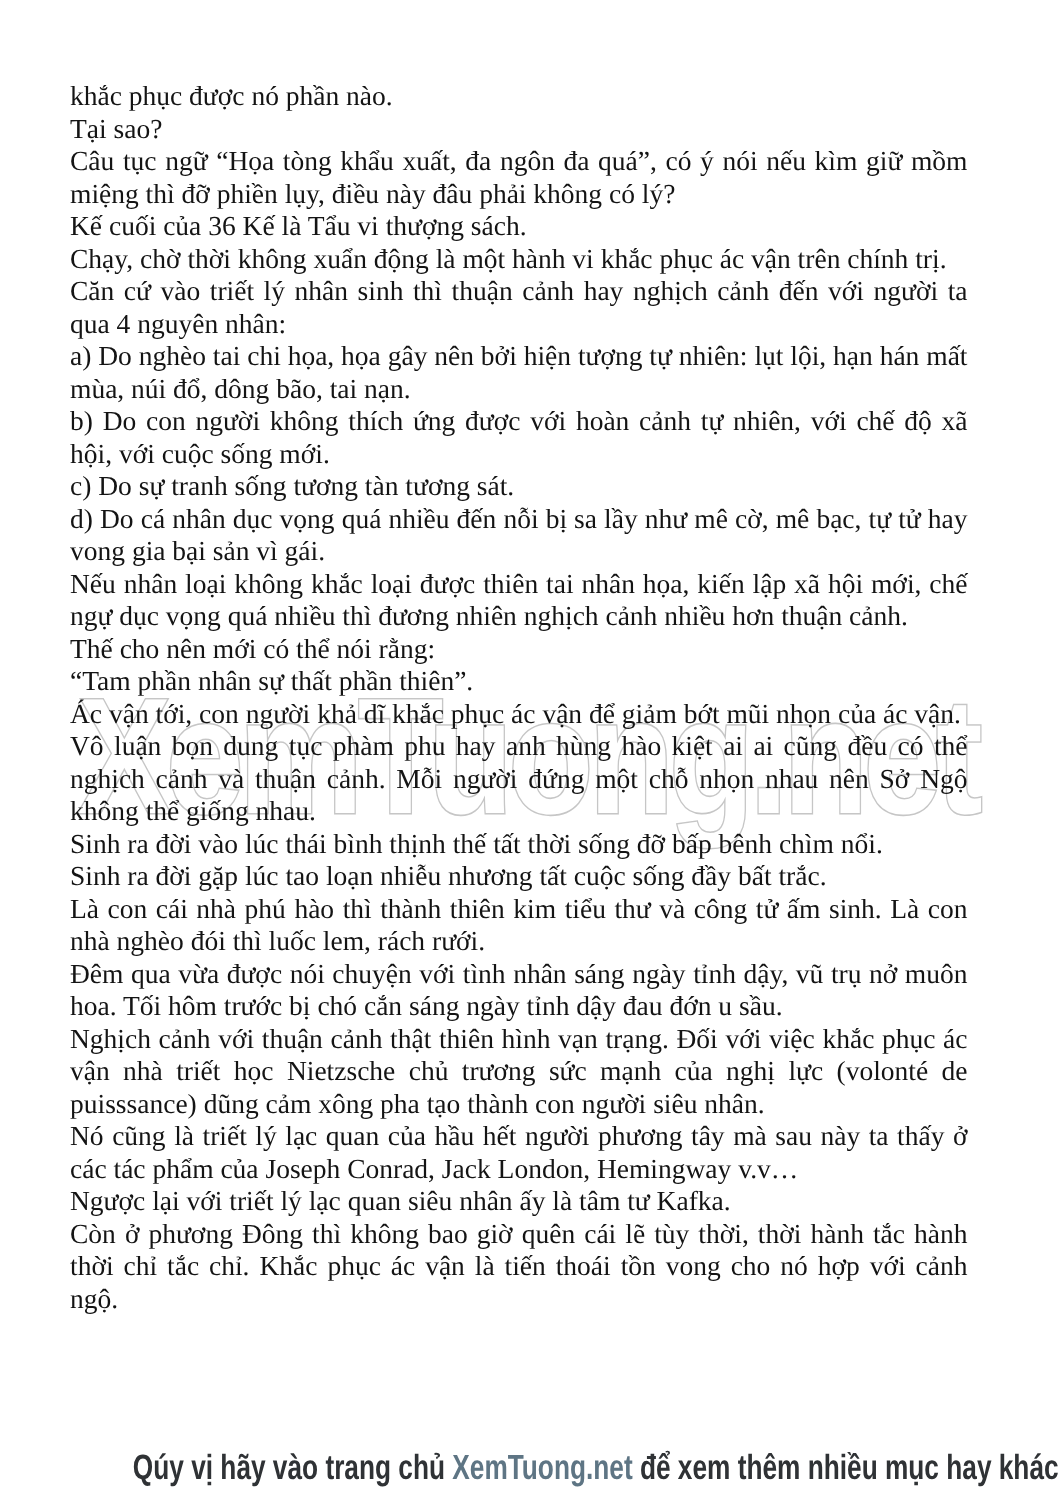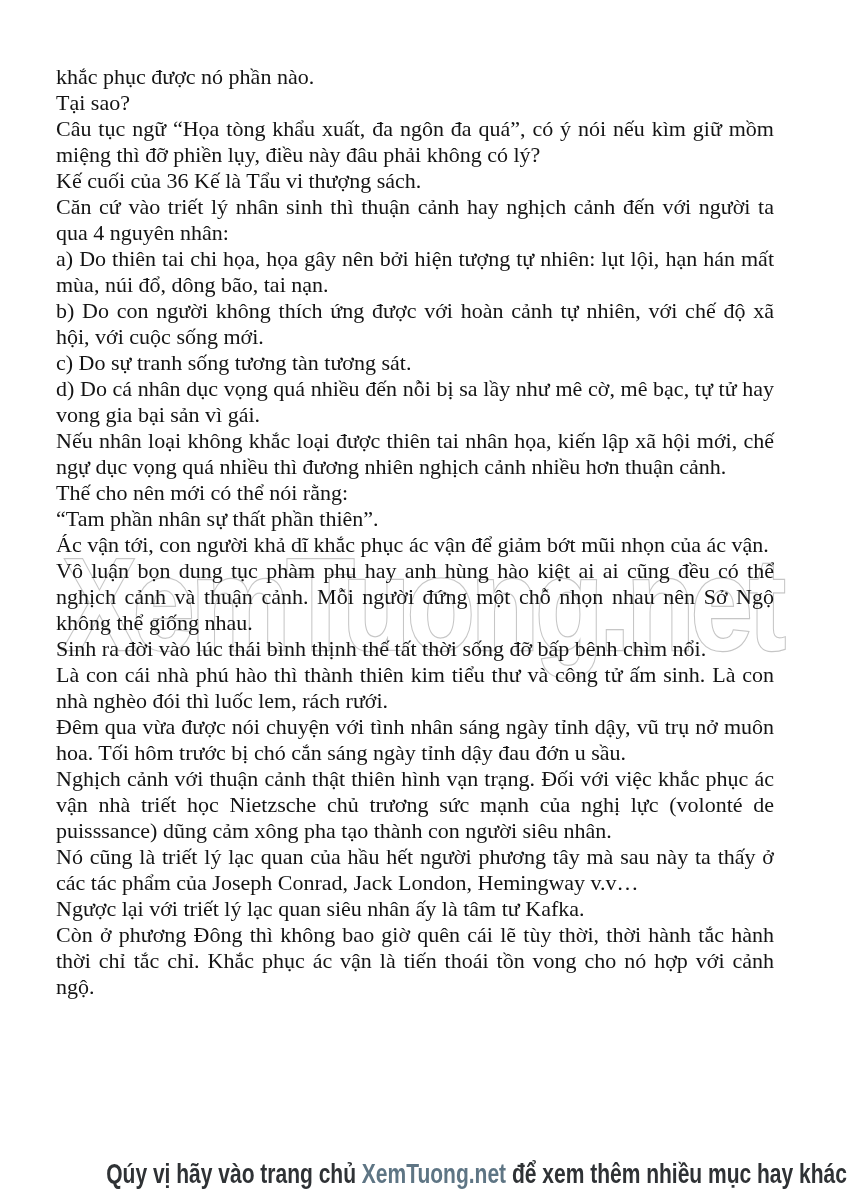--- a/index.html
+++ b/index.html
@@ -73,31 +73,33 @@
 
 <div class="page">
 
   <div class="watermark">XemTuong.net</div>
 
   <div class="content">
     <p>khắc phục được nó phần nào.</p>
     <p>Tại sao?</p>
     <p>Câu tục ngữ “Họa tòng khẩu xuất, đa ngôn đa quá”, có ý nói nếu kìm giữ mồm miệng thì đỡ phiền lụy, điều này đâu phải không có lý?</p>
     <p>Kế cuối của 36 Kế là Tẩu vi thượng sách.</p>
+    <p>Chạy, chờ thời không xuẩn động là một hành vi khắc phục ác vận trên chính trị.</p>
     <p>Căn cứ vào triết lý nhân sinh thì thuận cảnh hay nghịch cảnh đến với người ta qua 4 nguyên nhân:</p>
-    <p>a) Do thiên tai chi họa, họa gây nên bởi hiện tượng tự nhiên: lụt lội, hạn hán mất mùa, núi đổ, dông bão, tai nạn.</p>
+    <p>a) Do nghèo tai chi họa, họa gây nên bởi hiện tượng tự nhiên: lụt lội, hạn hán mất mùa, núi đổ, dông bão, tai nạn.</p>
     <p>b) Do con người không thích ứng được với hoàn cảnh tự nhiên, với chế độ xã hội, với cuộc sống mới.</p>
     <p>c) Do sự tranh sống tương tàn tương sát.</p>
     <p>d) Do cá nhân dục vọng quá nhiều đến nỗi bị sa lầy như mê cờ, mê bạc, tự tử hay vong gia bại sản vì gái.</p>
     <p>Nếu nhân loại không khắc loại được thiên tai nhân họa, kiến lập xã hội mới, chế ngự dục vọng quá nhiều thì đương nhiên nghịch cảnh nhiều hơn thuận cảnh.</p>
     <p>Thế cho nên mới có thể nói rằng:</p>
     <p>“Tam phần nhân sự thất phần thiên”.</p>
     <p>Ác vận tới, con người khả dĩ khắc phục ác vận để giảm bớt mũi nhọn của ác vận.</p>
     <p>Vô luận bọn dung tục phàm phu hay anh hùng hào kiệt ai ai cũng đều có thể nghịch cảnh và thuận cảnh. Mỗi người đứng một chỗ nhọn nhau nên Sở Ngộ không thể giống nhau.</p>
     <p>Sinh ra đời vào lúc thái bình thịnh thế tất thời sống đỡ bấp bênh chìm nổi.</p>
+    <p>Sinh ra đời gặp lúc tao loạn nhiễu nhương tất cuộc sống đầy bất trắc.</p>
     <p>Là con cái nhà phú hào thì thành thiên kim tiểu thư và công tử ấm sinh. Là con nhà nghèo đói thì luốc lem, rách rưới.</p>
     <p>Đêm qua vừa được nói chuyện với tình nhân sáng ngày tỉnh dậy, vũ trụ nở muôn hoa. Tối hôm trước bị chó cắn sáng ngày tỉnh dậy đau đớn u sầu.</p>
     <p>Nghịch cảnh với thuận cảnh thật thiên hình vạn trạng. Đối với việc khắc phục ác vận nhà triết học Nietzsche chủ trương sức mạnh của nghị lực (volonté de puisssance) dũng cảm xông pha tạo thành con người siêu nhân.</p>
     <p>Nó cũng là triết lý lạc quan của hầu hết người phương tây mà sau này ta thấy ở các tác phẩm của Joseph Conrad, Jack London, Hemingway v.v…</p>
     <p>Ngược lại với triết lý lạc quan siêu nhân ấy là tâm tư Kafka.</p>
     <p>Còn ở phương Đông thì không bao giờ quên cái lẽ tùy thời, thời hành tắc hành thời chỉ tắc chỉ. Khắc phục ác vận là tiến thoái tồn vong cho nó hợp với cảnh ngộ.</p>
   </div>
 
   <div class="footer"><span>Qúy vị hãy vào trang chủ </span><span class="site-link">XemTuong.net</span><span> để xem thêm nhiều mục hay khác</span></div>
 

